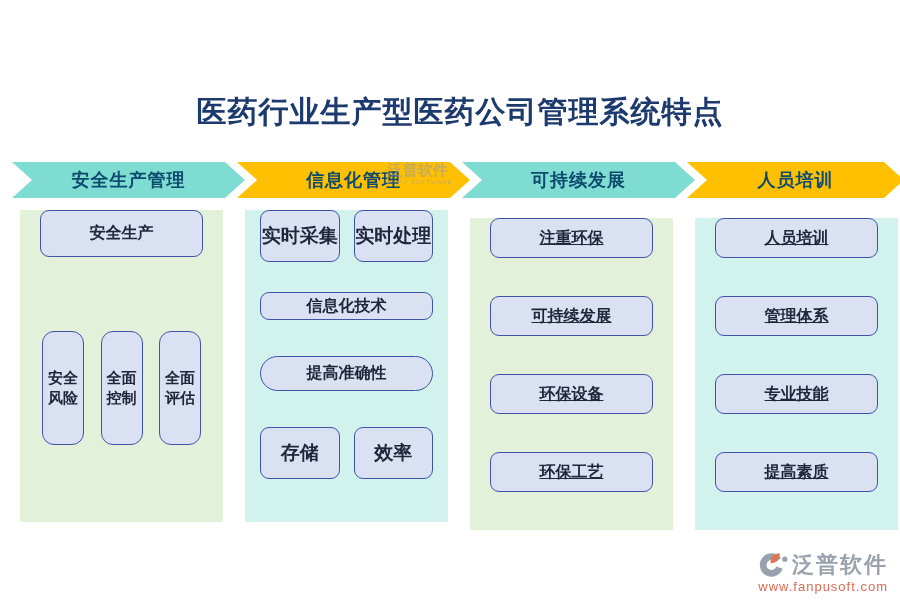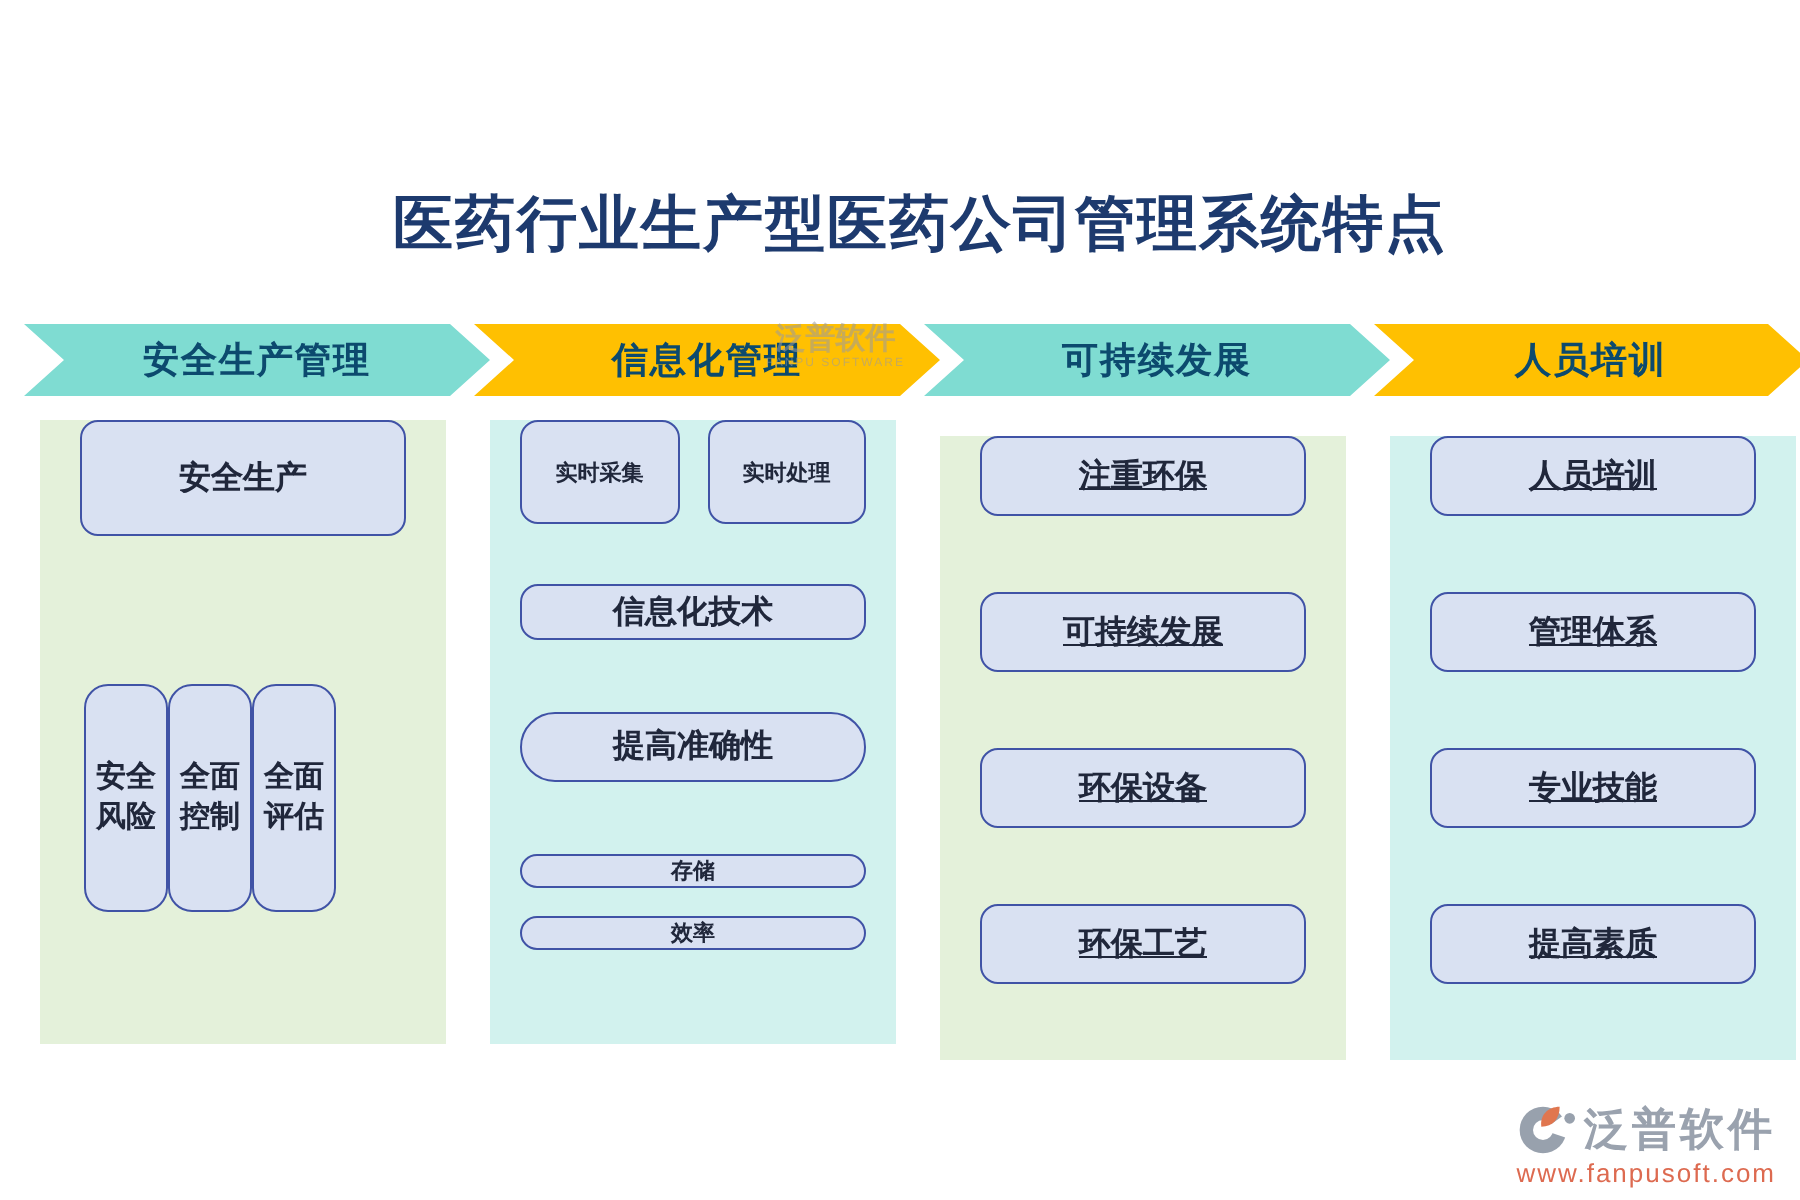--- a/index.html
+++ b/index.html
@@ -27,27 +27,27 @@
   .panel{margin-top:3px;height:312px;box-sizing:border-box;}
   .green{background:#e4f1da;}
   .cyan{background:#d2f2ee;}
   .box{
     background:#d9e1f2;border:1.5px solid #4053a6;border-radius:9px;
     display:flex;align-items:center;justify-content:center;
     font-weight:bold;color:#20273b;font-size:16px;box-sizing:border-box;
     text-align:center;
   }
   
-  .wide{margin:12px 20px 0;height:58px;}
-  .trio{display:flex;padding:0 22px;margin-top:74px;}
+  .wide{margin:12px 20px 0;height:47px;}
+  .trio{display:flex;justify-content:space-between;padding:0 22px;margin-top:74px;}
   .vbox{width:42px;height:114px;border-radius:12px;font-size:15px;line-height:1.35;padding:0 3px;}
   
   .pair{display:flex;gap:14px;padding:0 15px;margin-top:12px;}
-  .pair .box{flex:1;height:52px;font-size:11px;}
-  .pair2{margin-top:36px;flex-direction:column;}
+  .pair .box{flex:1;height:52px;font-size:19px;}
+  .pair2{margin-top:36px;}
   .b-info{margin:30px 15px 0;height:28px;}
   .b-acc{margin:36px 15px 0;height:35px;border-radius:20px;}
   
   .list .box{margin:38px 20px 0;height:40px;text-decoration:underline;}
   .list .box:first-child{margin-top:20px;}
   
   .wm{
     position:absolute;left:383px;top:162px;z-index:6;
     color:#9a9aa0;opacity:.55;font-weight:bold;font-size:15px;
     text-align:center;line-height:1.1;pointer-events:none;

